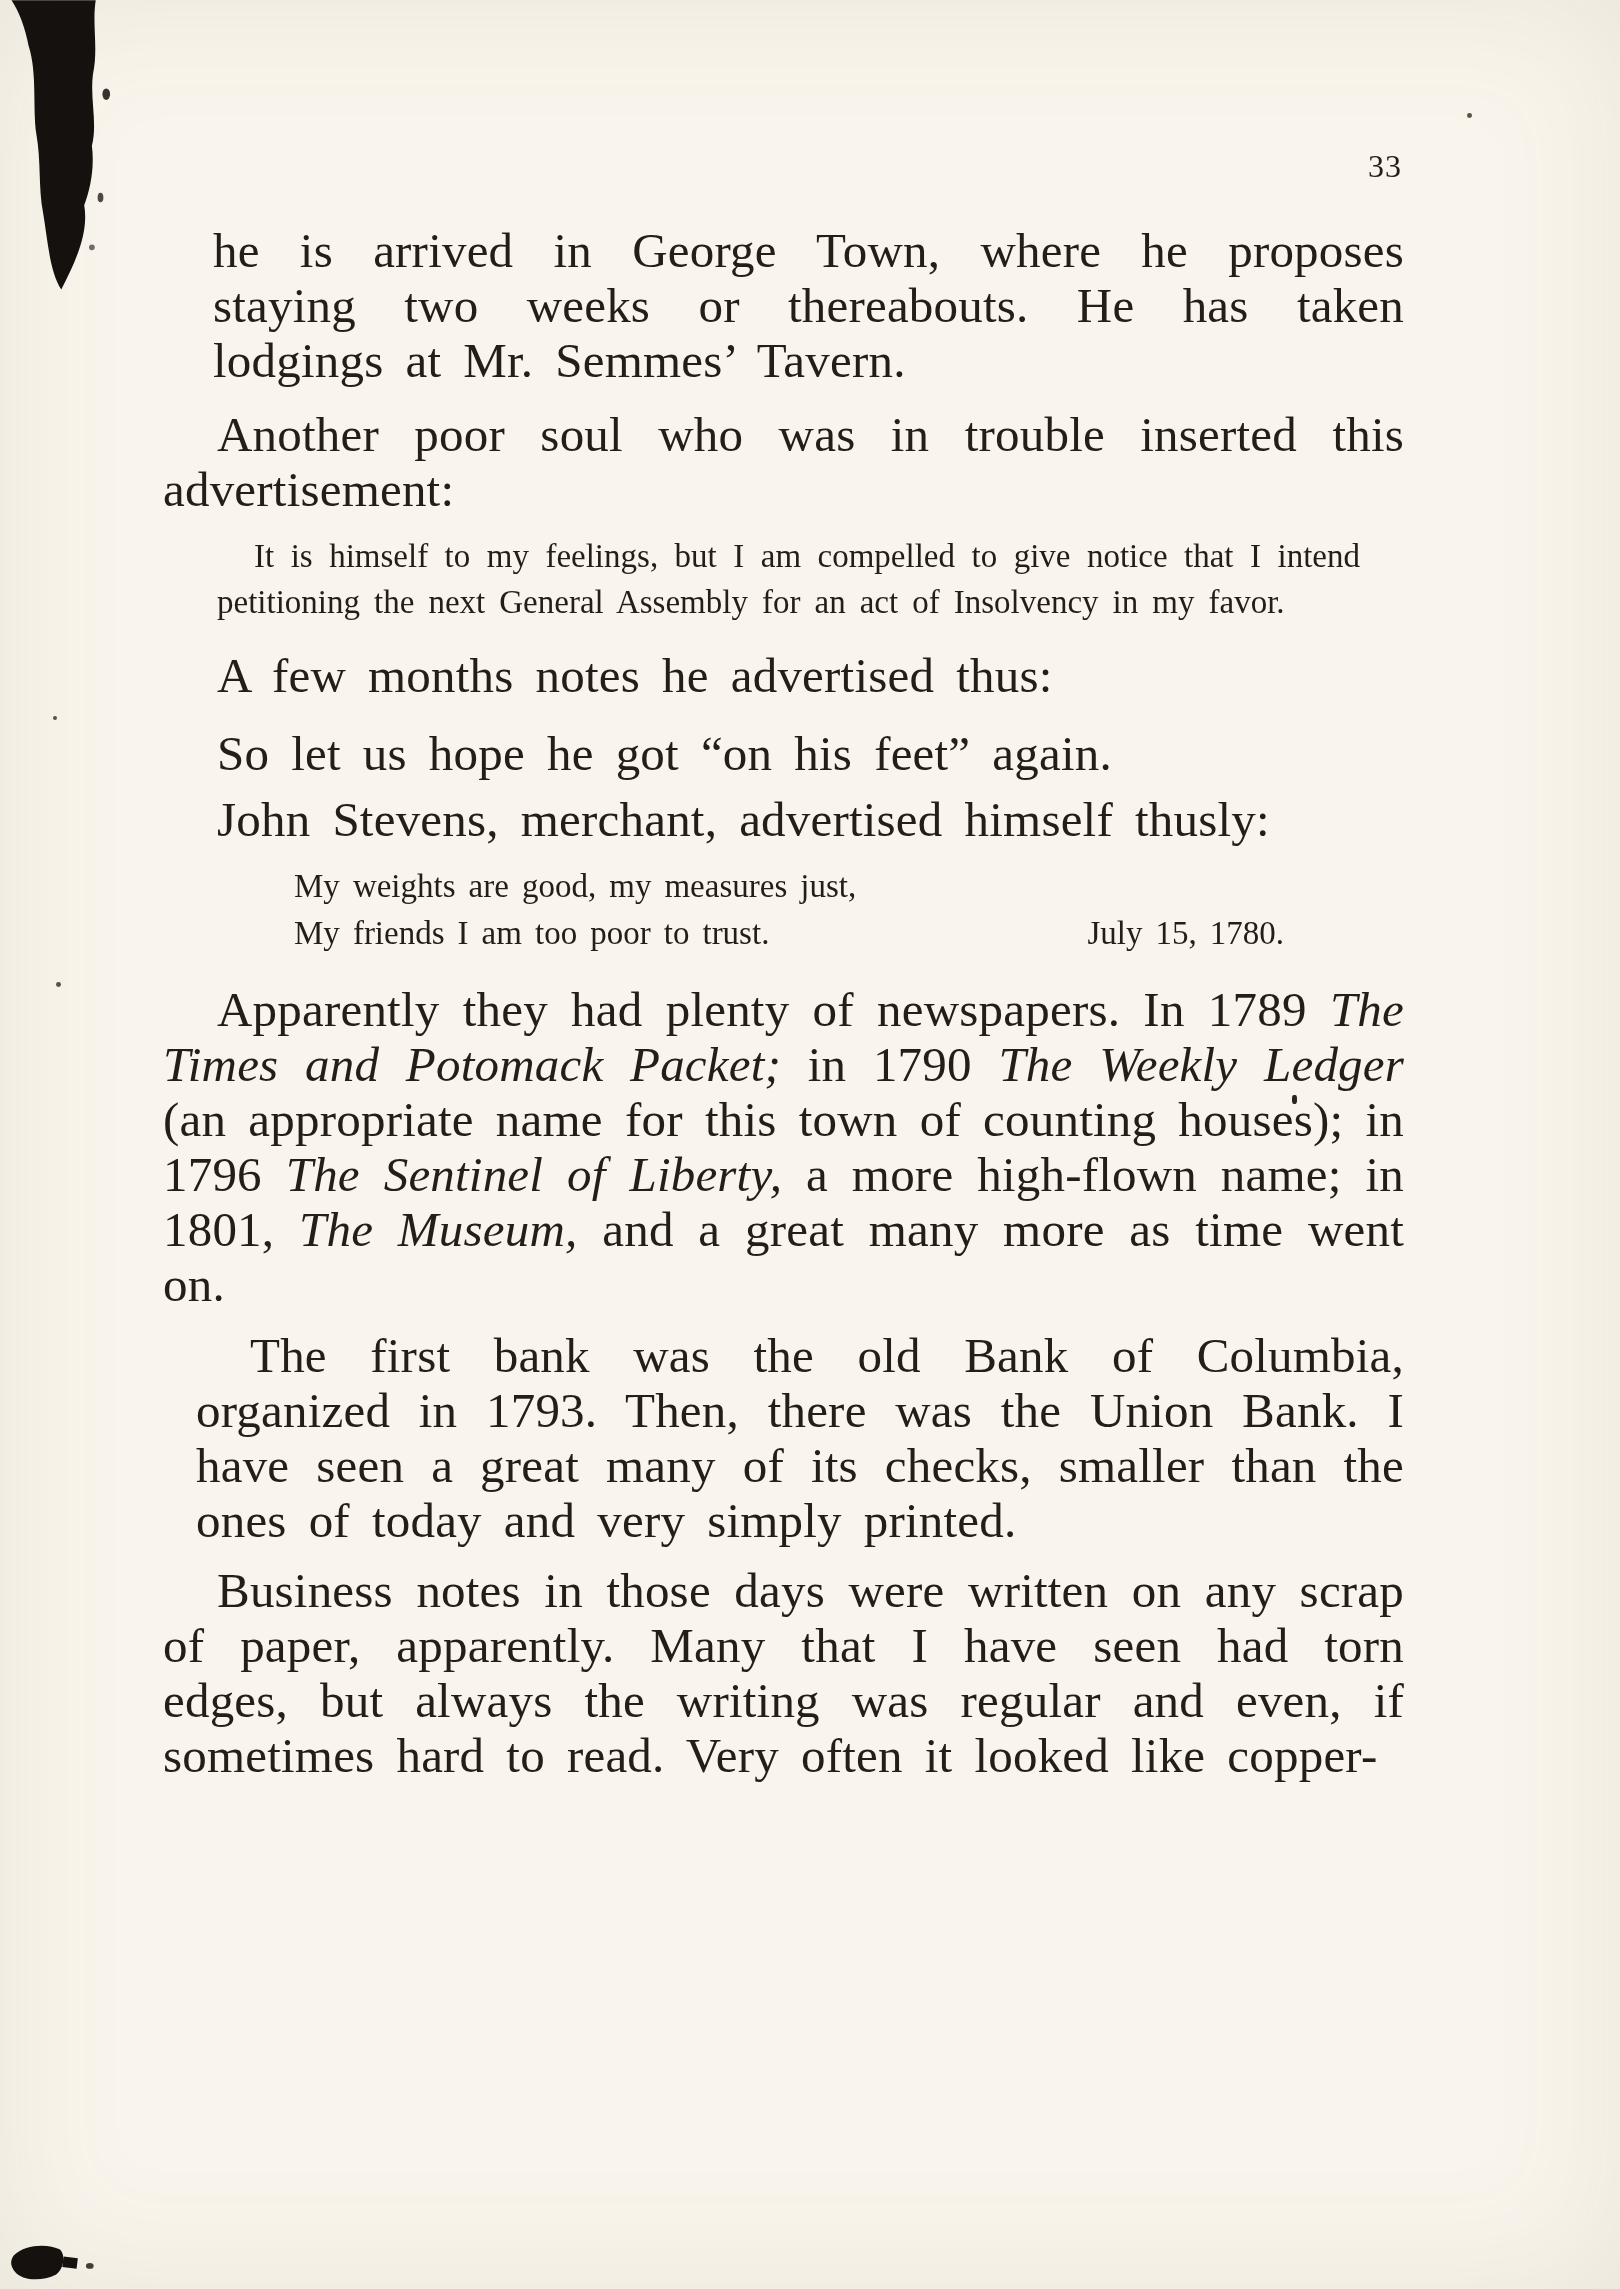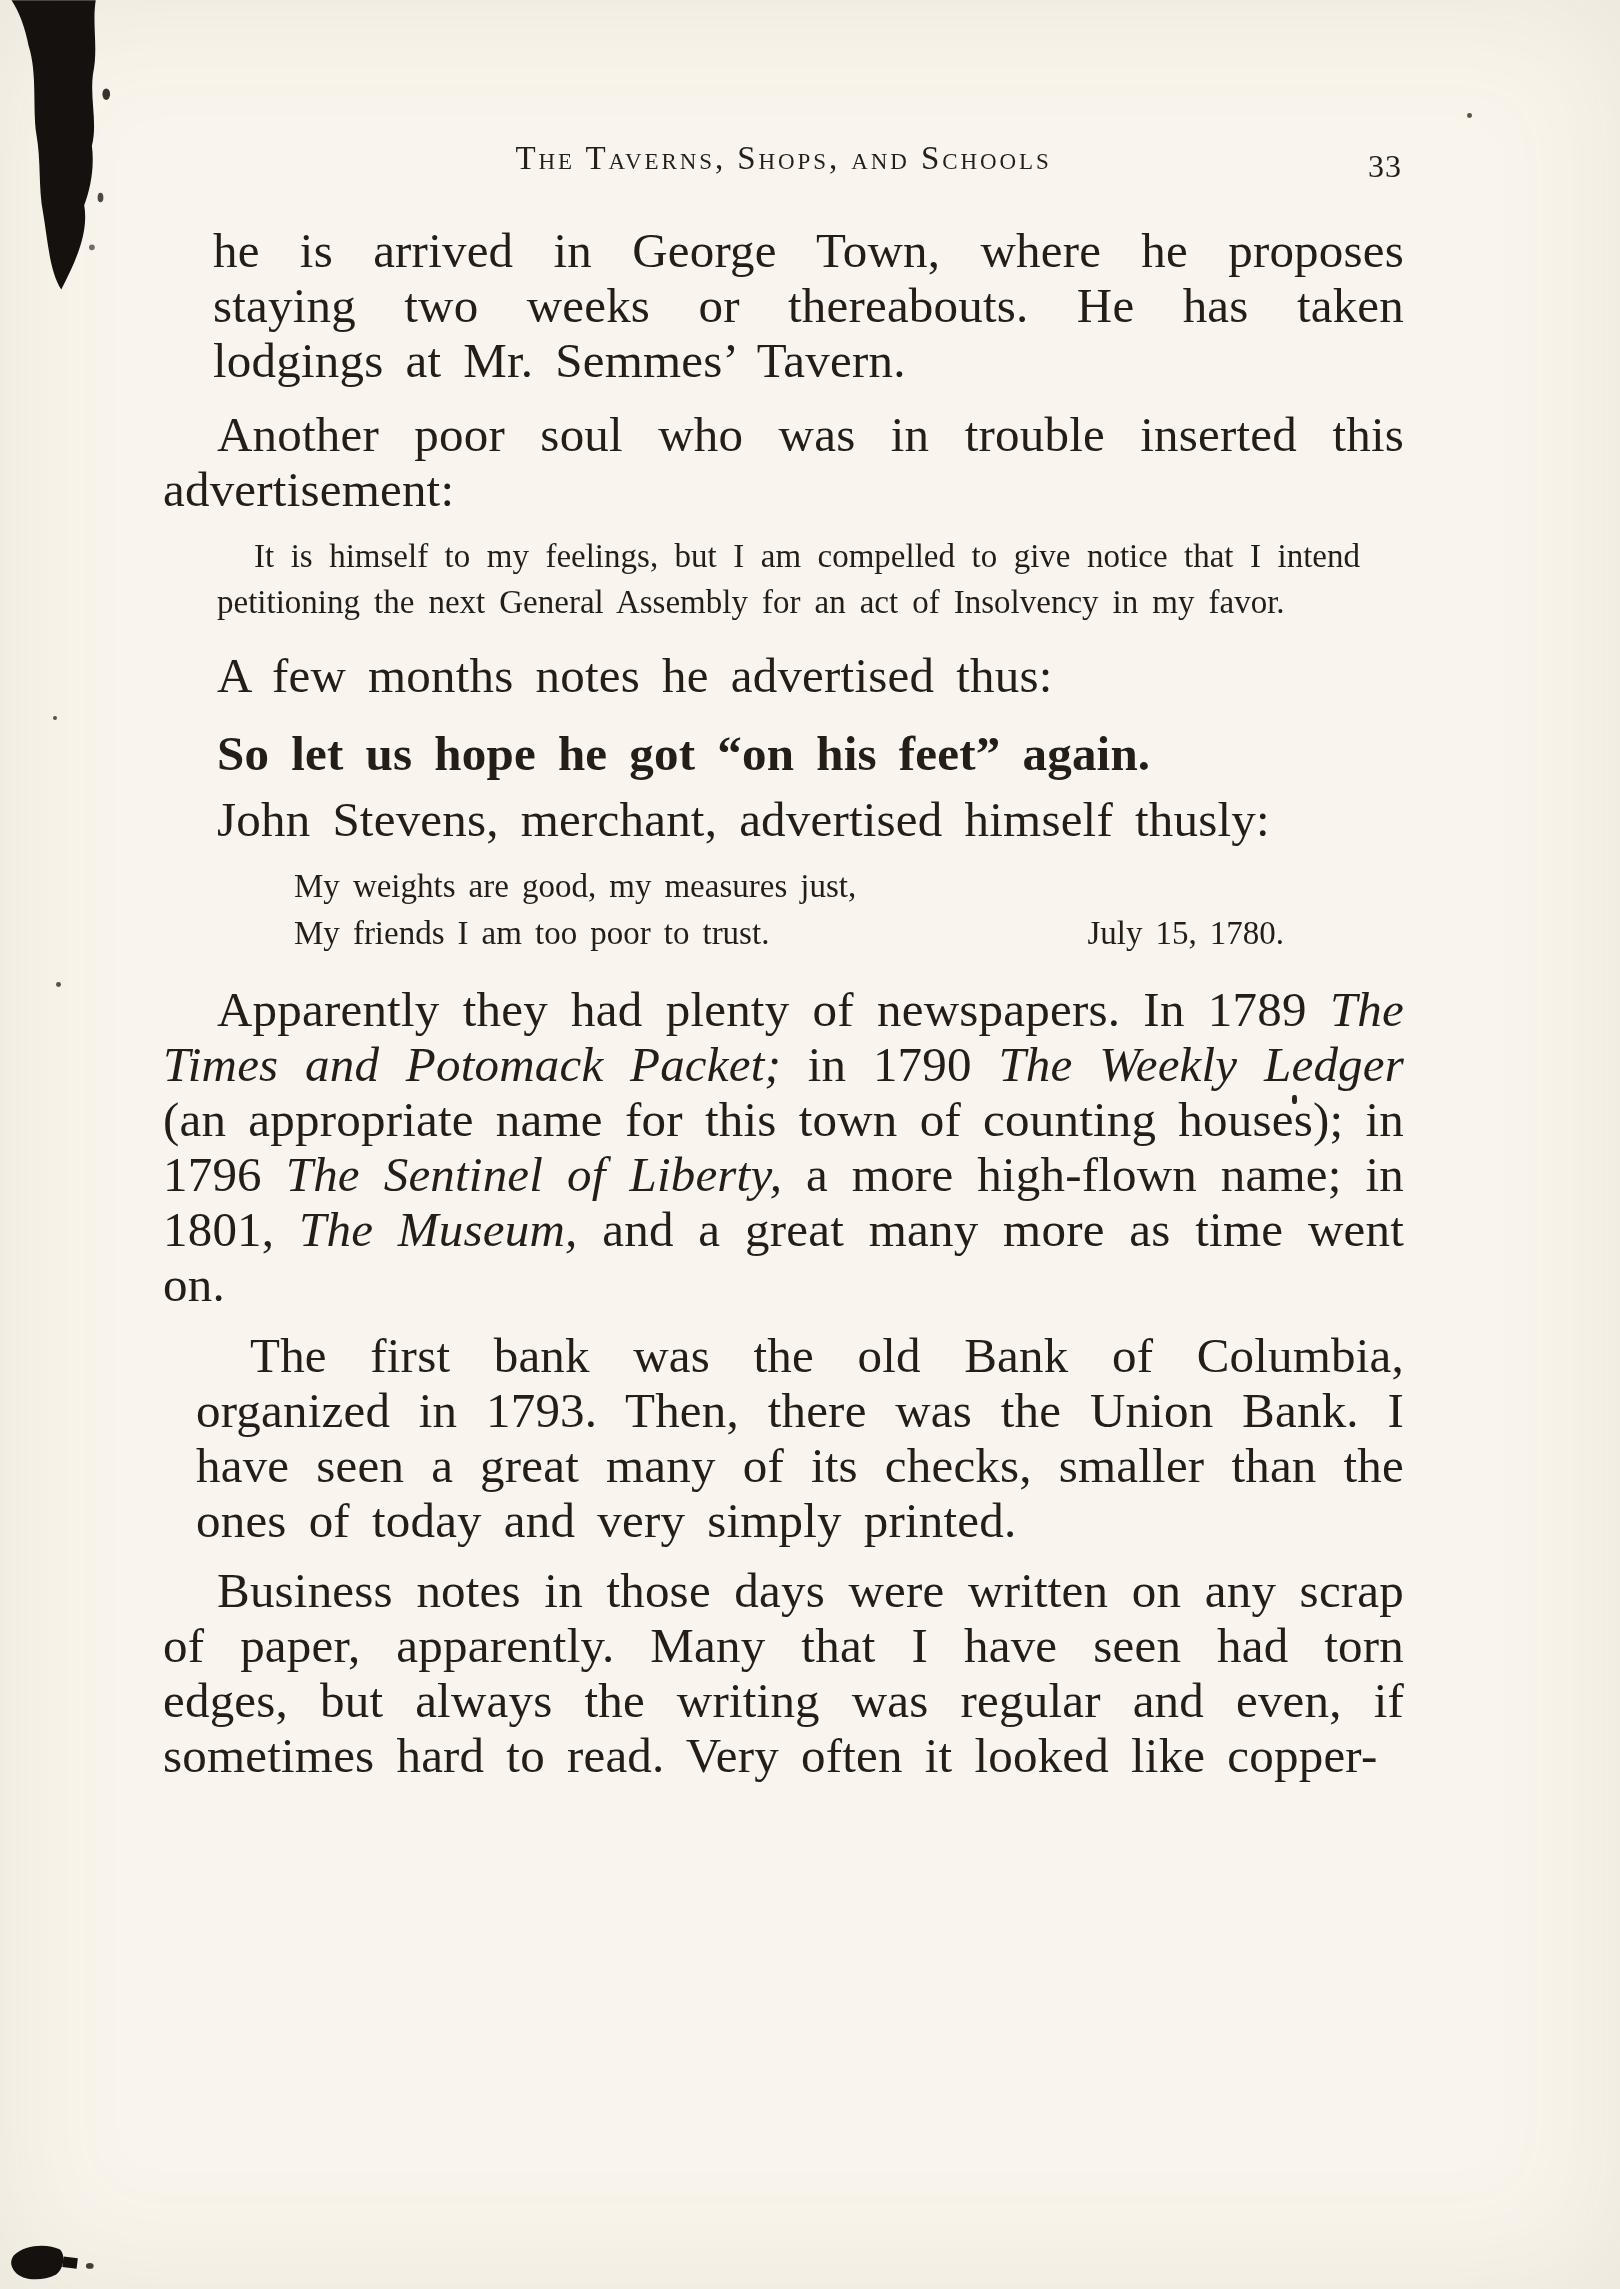--- a/index.html
+++ b/index.html
@@ -63,21 +63,21 @@
   }
   .verse-line2 { display: flex; width: 990px; }
   .verse-date { margin-left: auto; white-space: nowrap; }
   .italic { font-style: italic; }
 
   .mt-p1 { margin-top: 41px; }
   .mt-p2 { margin-top: 19px; }
   .mt-q1 { margin-top: 16.3px; }
   .mt-p3 { margin-top: 23px; }
   .mt-q2 { margin-top: 16.3px; }
-  .mt-p4 { margin-top: 23px; font-weight: bold; }
+  .mt-p4 { margin-top: 23px; }
   .mt-p5 { margin-top: 10.6px; }
   .mt-verse { margin-top: 16.3px; }
   .mt-p6 { margin-top: 25px; }
   .mt-p7 { margin-top: 15.4px; margin-left: 33px; }
   .mt-p8 { margin-top: 15.4px; }
 
   .ink-top { position: absolute; left: 0; top: 0; }
   .ink-bottom { position: absolute; left: 7.7px; top: 2240px; }
   .speck { position: absolute; background: #5a5247; border-radius: 50%; }
   .speck-dark { background: #2a251f; }
@@ -101,21 +101,20 @@
   </svg>
 
   <div class="speck" style="left:1467px; top:113px; width:4.8px; height:4.8px;"></div>
   <div class="speck" style="left:56px; top:982px; width:4.8px; height:4.8px;"></div>
   <div class="speck speck-dark" style="left:1292px; top:1095px; width:4.8px; height:8.6px; border-radius:40%;"></div>
   <div class="speck" style="left:53px; top:716px; width:3.8px; height:3.8px;"></div>
 
   <div class="content">
 
     <div class="running-header">
-      <span class="header-title">The Taverns, Shops, and Schools</span>
       <span class="page-number">33</span>
     </div>
 
     <p class="main cont mt-p1">he is arrived in George Town, where he proposes staying two weeks or thereabouts. He has taken lodgings at Mr. Semmes’ Tavern.</p>
 
     <p class="main indent mt-p2">Another poor soul who was in trouble inserted this advertisement:</p>
 
     <p class="quote mt-q1">It is himself to my feelings, but I am compelled to give notice that I intend petitioning the next General Assembly for an act of Insolvency in my favor.</p>
 
     <p class="main indent mt-p3">A few months notes he advertised thus:</p>

